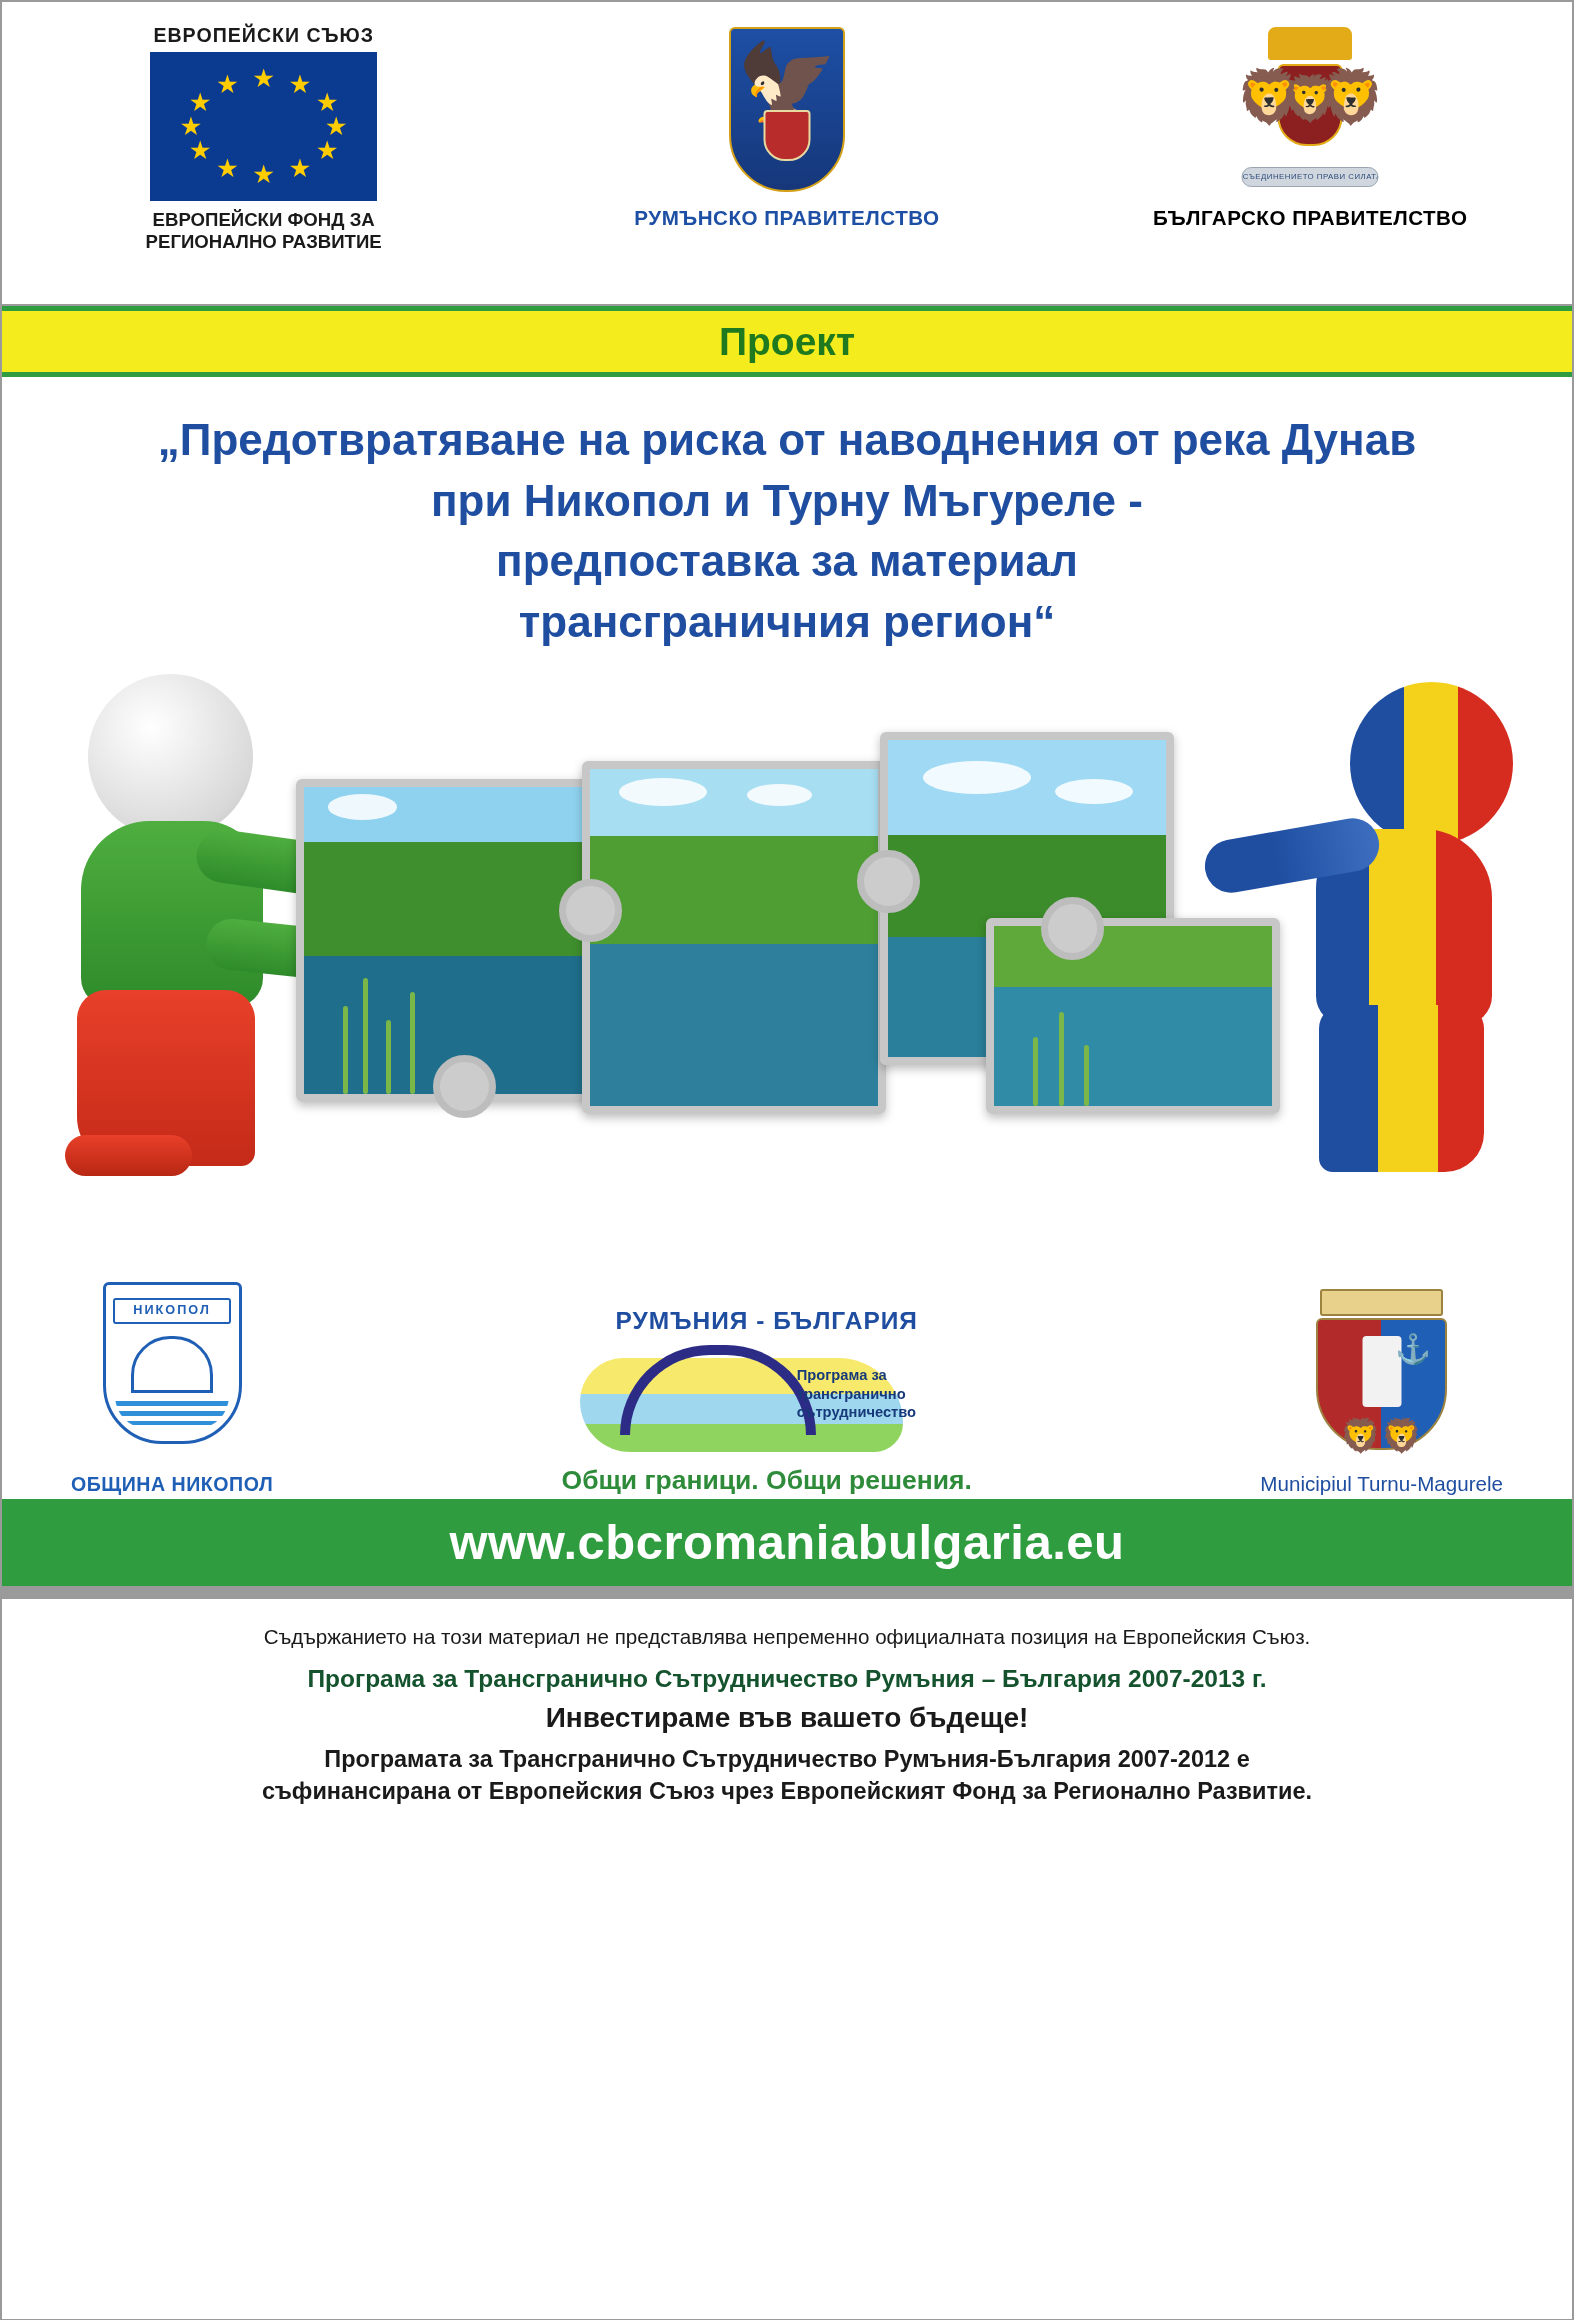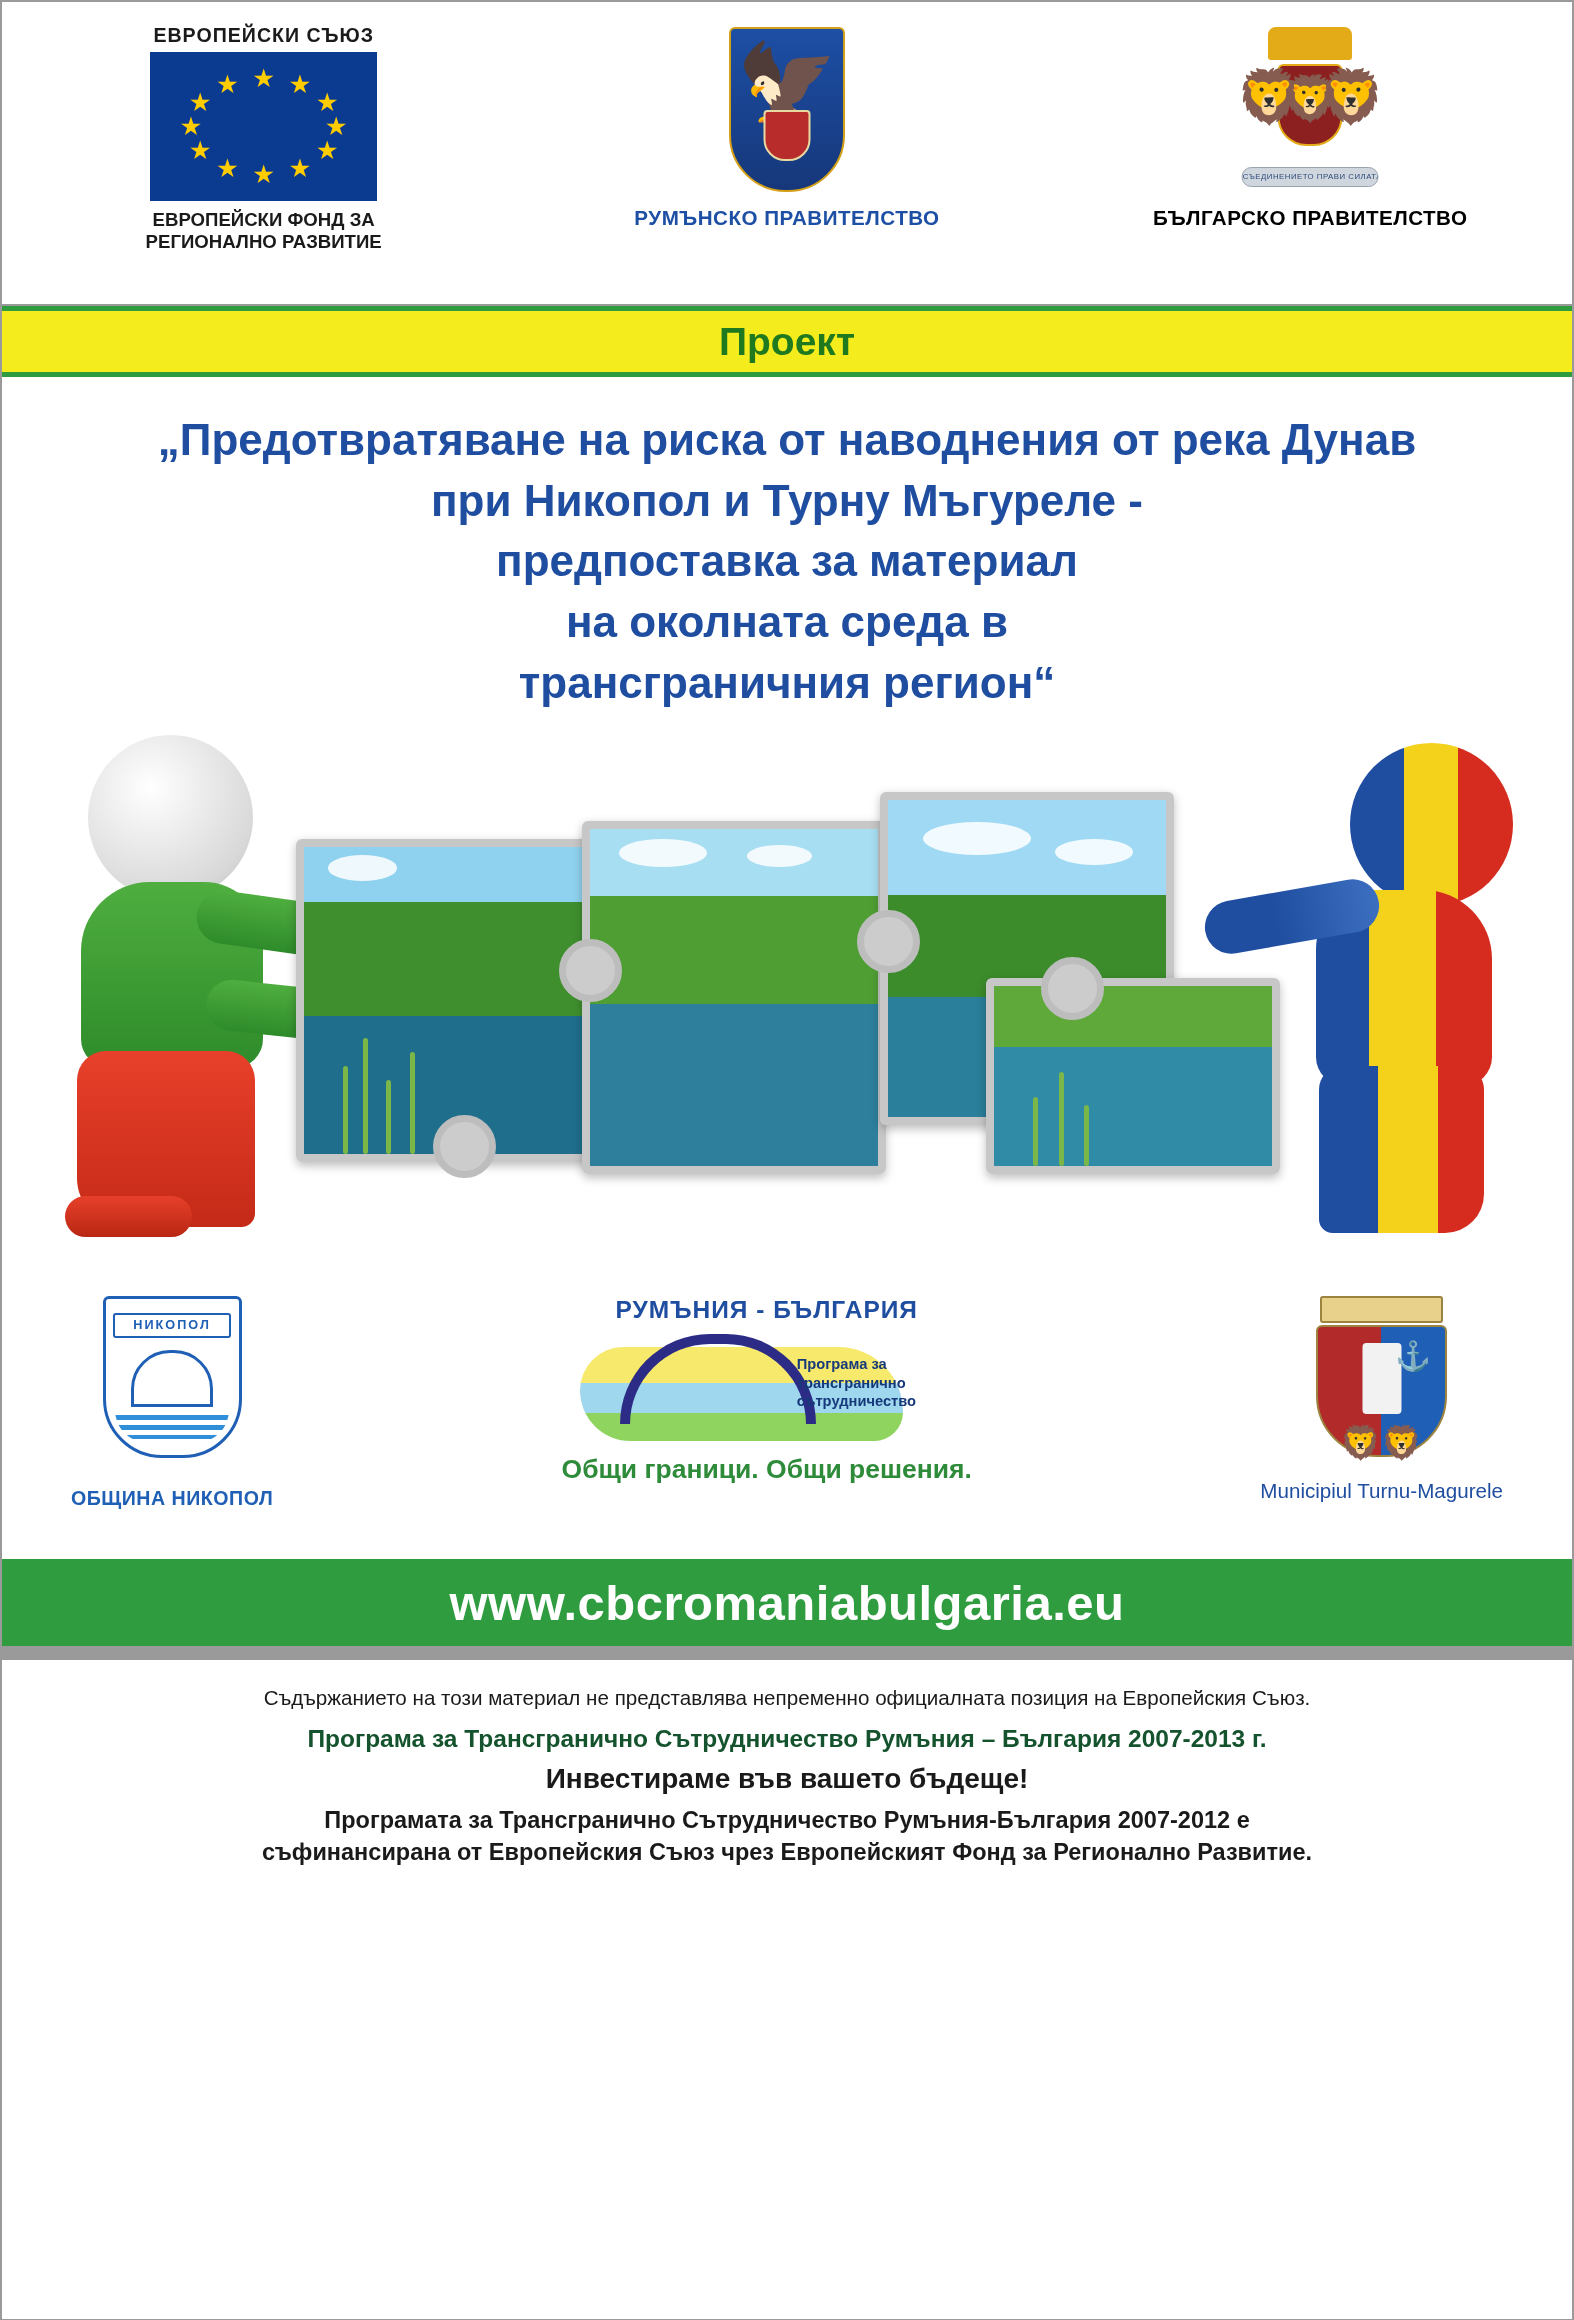--- a/index.html
+++ b/index.html
@@ -252,21 +252,21 @@
   }
   .reed {
     position: absolute; bottom: 0; width: 4.9px; background: #7ab648; border-radius: 2.9px;
   }
 
   
   .partners {
     position: relative;
     height: 284px;
     display: flex;
-    align-items: flex-start;
+    align-items: flex-end;
     justify-content: space-between;
     padding: 23.5px 69px 0;
   }
   .partner { text-align: center; }
 
   .nikopol-crest {
     width: 139px; height: 162px; margin: 0 auto;
     border: 3.9px solid #1f5fb5; border-radius: 5.9px 5.9px 59px 59px;
     position: relative; background: #ffffff;
   }
@@ -414,21 +414,20 @@
   </div>
 
   <div class="proekt-bar">
     <span>Проект</span>
   </div>
 
   <div class="title">
     <div class="line">„Предотвратяване на риска от наводнения от река Дунав</div>
     <div class="line">при Никопол и Турну Мъгуреле -</div>
     <div class="line">предпоставка за материал</div>
-    <div class="line">на околната среда в</div>
     <div class="line">трансграничния регион“</div>
   </div>
 
   <div class="illustration">
 
     <div class="fig-left">
       <div class="head"></div>
       <div class="body"></div>
       <div class="arm"></div>
       <div class="arm2"></div>

